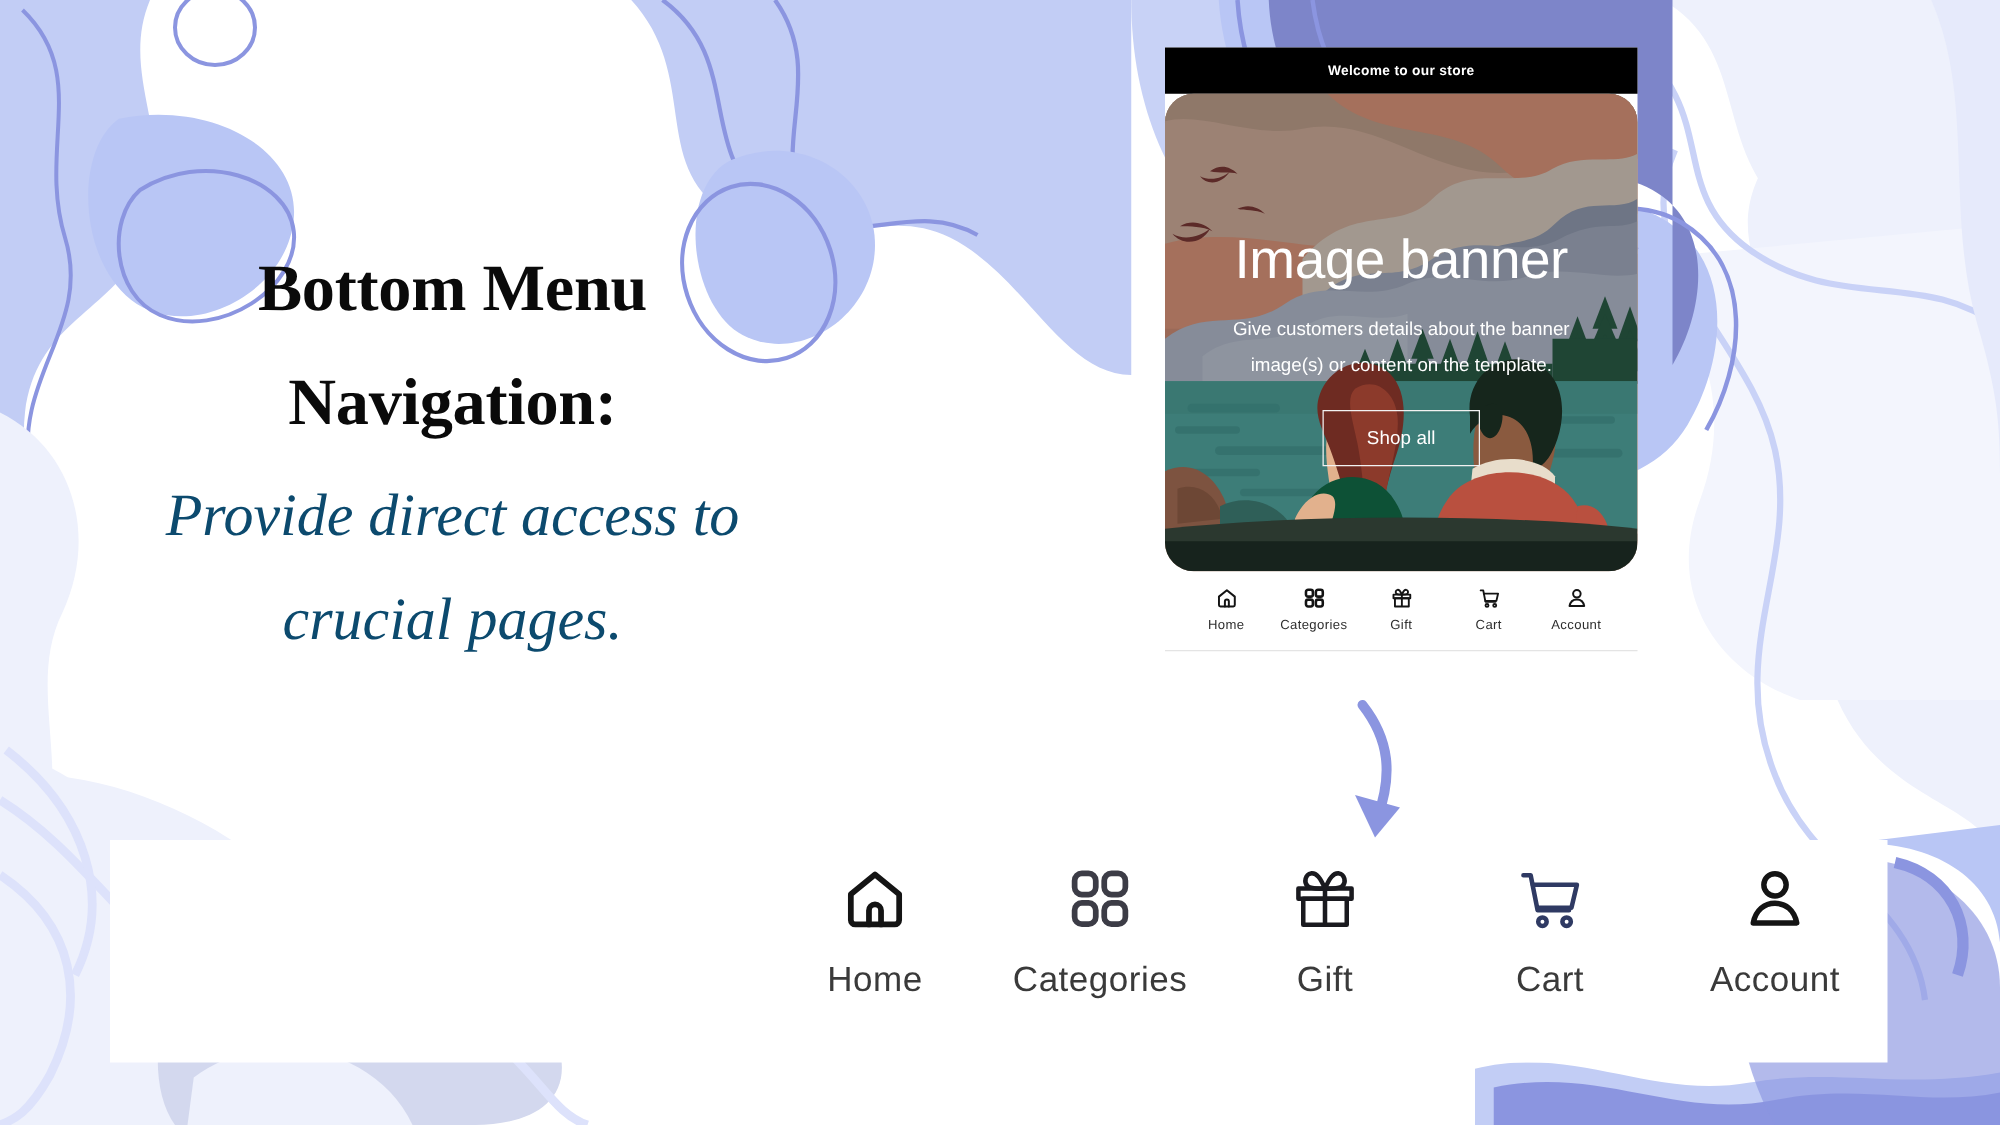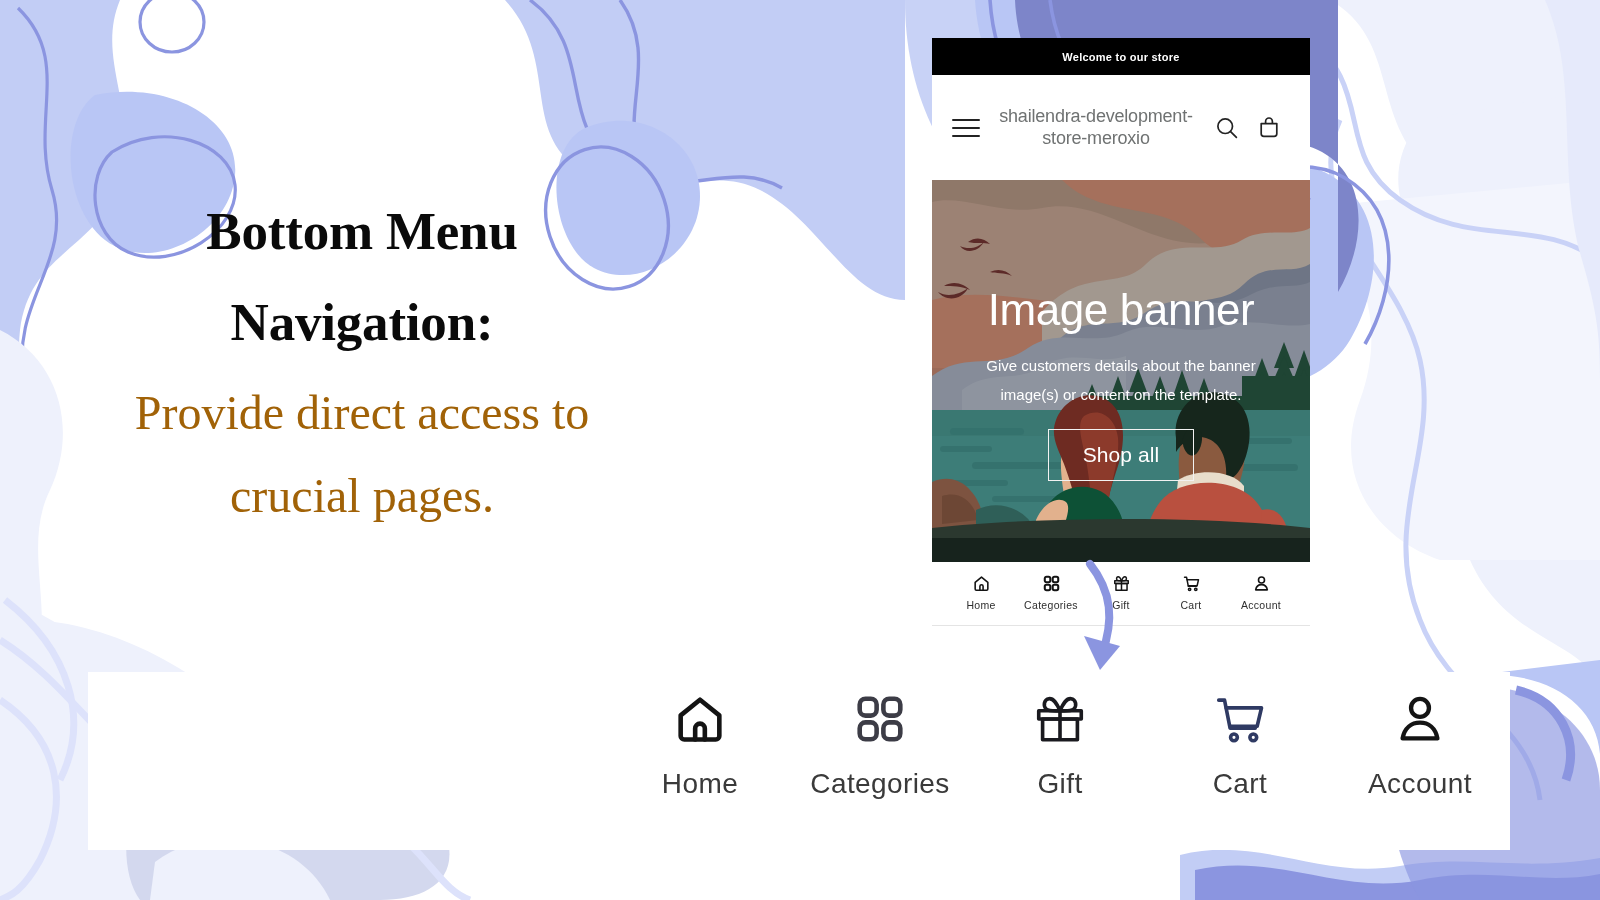--- a/index.html
+++ b/index.html
@@ -37,22 +37,23 @@
     font-size: 53px;
     font-weight: bold;
     line-height: 1.72;
     color: #0a0a0a;
     letter-spacing: -0.2px;
   }
   #subcopy {
     font-size: 48px;
     font-weight: normal;
     line-height: 1.72;
-    color: #a16207;
+    color: #0c4a6e;
     margin-top: 4px;
+    font-style: italic;
   }
 
   
   #phone {
     position: absolute;
     left: 932px; top: 38px;
     width: 378px;
     z-index: 6;
     background: #ffffff;
   }
@@ -96,20 +97,21 @@
   }
   .hdr-icon { flex: 0 0 auto; width: 42px; display: flex; justify-content: center; }
   .hdr-icon svg { display: block; }
 
   
   #banner {
     position: relative;
     height: 382px;
     overflow: hidden;
     background: #9b7f6e;
+    border-radius: 23px;
   }
   #banner svg.illus { position: absolute; inset: 0; width: 100%; height: 100%; display: block; }
   #banner-overlay {
     position: absolute; inset: 0;
     display: flex; flex-direction: column;
     align-items: center; justify-content: center;
     z-index: 3;
     padding-top: 24px;
   }
   #banner-title {
@@ -124,21 +126,21 @@
     font-size: 15px;
     color: #ffffff;
     text-align: center;
     line-height: 1.92;
     max-width: 310px;
   }
   #shop-all-btn {
     margin-top: 20px;
     border: 1px solid #f2f2f2;
     color: #ffffff;
-    font-size: 21px;
+    font-size: 15px;
     padding: 13px 34px;
     background: transparent;
     letter-spacing: 0.1px;
   }
 
   
   #mini-nav {
     display: flex;
     align-items: flex-start;
     justify-content: space-around;
@@ -255,43 +257,20 @@
     <div id="headline">Bottom Menu Navigation:</div>
     <div id="subcopy">Provide direct access to crucial pages.</div>
   </div>
 
   <div id="phone">
 
     <div id="announcement-bar">
       <span>Welcome to our store</span>
     </div>
 
-    <div id="store-header">
-      <div id="hamburger-btn">
-        <i></i>
-        <i></i>
-        <i></i>
-      </div>
-
-      <div id="store-name">shailendra-development-store-meroxio</div>
-
-      <div class="hdr-icon">
-        <svg width="26" height="26" viewBox="0 0 26 26" fill="none" stroke="#232323" stroke-width="1.7">
-          <circle cx="11.2" cy="11.2" r="7.3"></circle>
-          <line x1="16.6" y1="16.6" x2="22.4" y2="22.4" stroke-linecap="round"></line>
-        </svg>
-      </div>
-
-      <div class="hdr-icon">
-        <svg width="26" height="26" viewBox="0 0 26 26" fill="none" stroke="#232323" stroke-width="1.7">
-          <path d="M5.2 8.6 h15.6 v10.2 a2.6 2.6 0 0 1 -2.6 2.6 h-10.4 a2.6 2.6 0 0 1 -2.6 -2.6 z" stroke-linejoin="round"></path>
-          <path d="M9.6 8.6 v-2.2 a3.4 3.4 0 0 1 6.8 0 v2.2" stroke-linejoin="round"></path>
-        </svg>
-      </div>
-    </div>
 
     <div id="banner">
       <svg class="illus" viewBox="0 0 378 382" preserveAspectRatio="xMidYMid slice">
 
         <rect x="0" y="0" width="378" height="382" fill="#9c8274"></rect>
         <path d="M0 0 H378 V52 C330 40 300 70 250 62 C200 54 160 18 110 28 C70 36 30 14 0 22 Z" fill="#8f7869"></path>
         <path d="M130 0 C170 40 230 20 268 58 C300 90 340 76 378 96 L378 0 Z" fill="#a5705c"></path>
         <path d="M0 120 C60 104 120 130 175 122 C240 112 300 142 378 128 L378 200 L0 200 Z" fill="#a5705c"></path>
         <path d="M0 188 H378 V232 H0 Z" fill="#9b6a58"></path>
 

